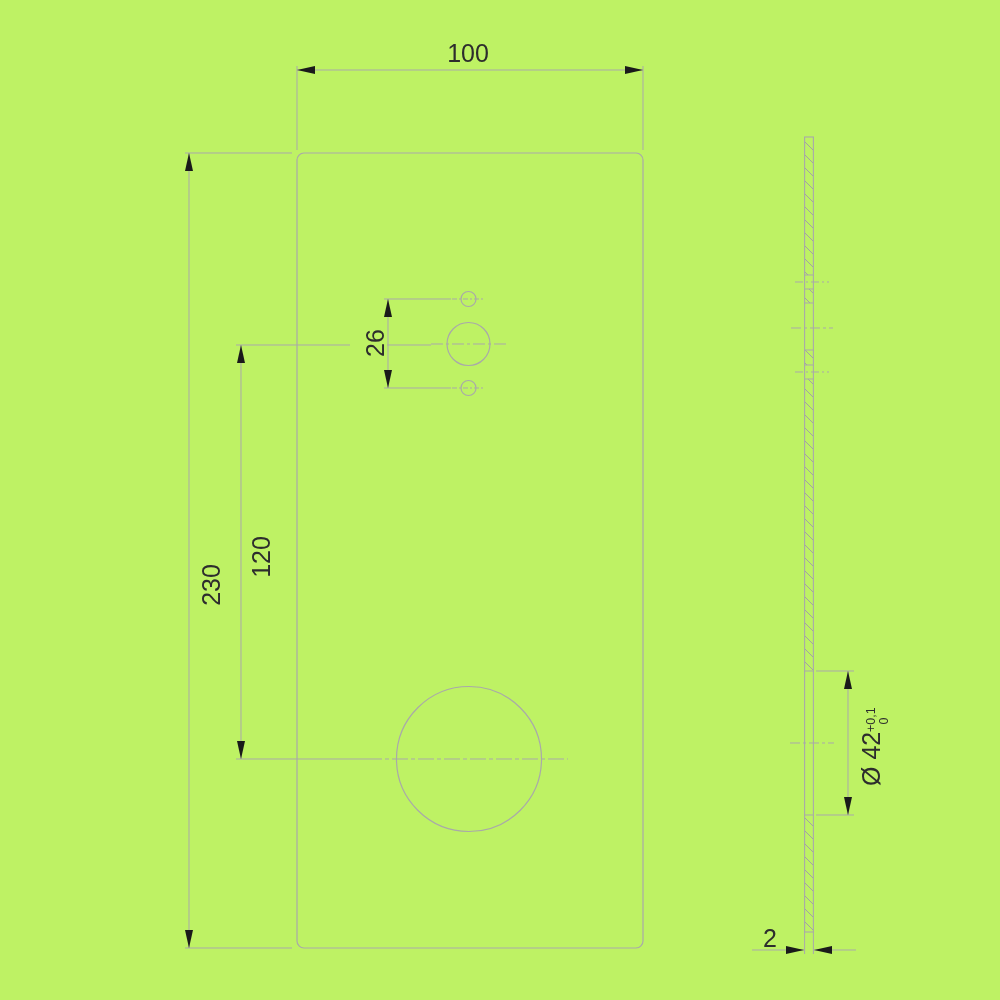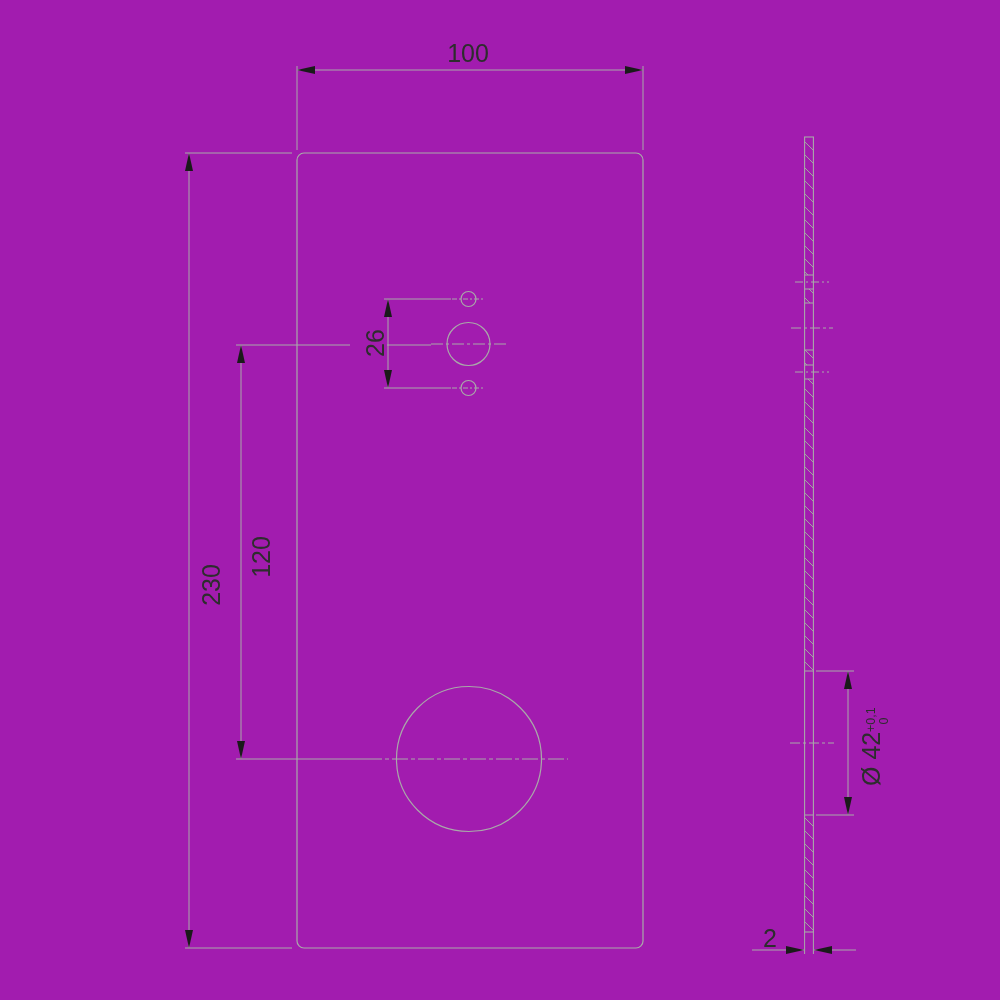--- a/index.html
+++ b/index.html
@@ -7,21 +7,21 @@
     padding: 0;
     width: 1000px;
     height: 1000px;
     background: #ffffff;
     font-family: "Liberation Sans", sans-serif;
   }
   .stage {
     position: relative;
     width: 1000px;
     height: 1000px;
-    background: #a21caf;
+    background: #bef264;
     overflow: hidden;
   }
   svg { display: block; }
   text {
     font-family: "Liberation Sans", sans-serif;
     fill: #2d2d2d;
   }
   .dim-text { font-size: 25px; }
   .tol-text { font-size: 12.5px; }
 </style>

